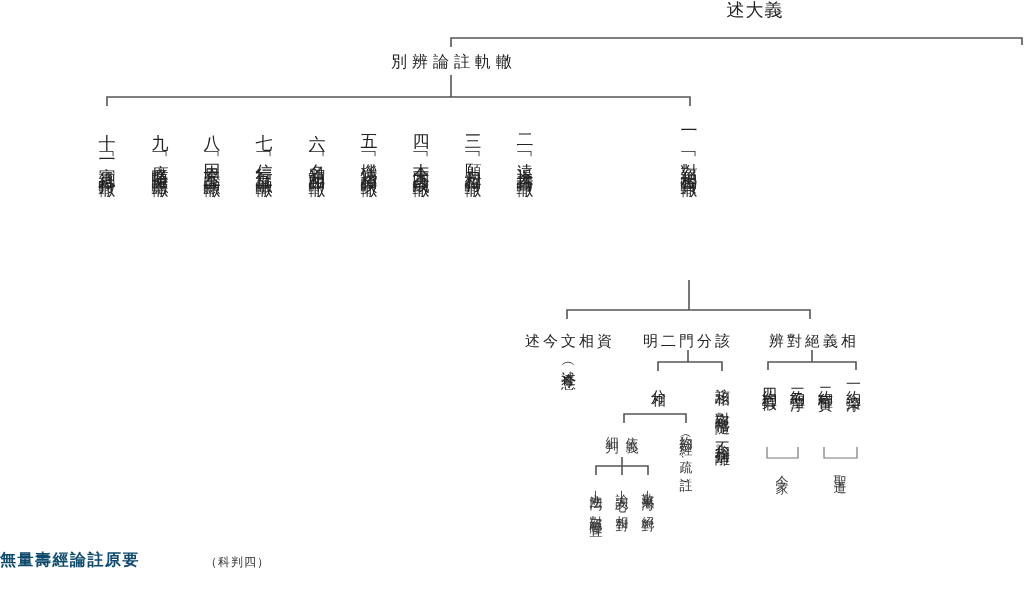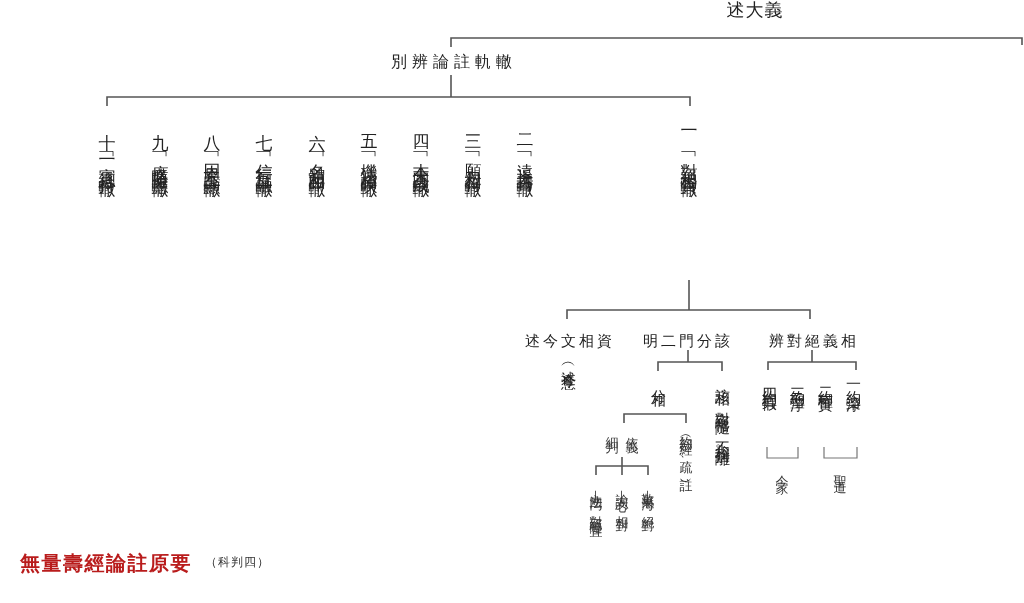--- a/index.html
+++ b/index.html
@@ -14,21 +14,21 @@
   .h { position:absolute; white-space:nowrap; transform:translateX(-50%); line-height:1; }
   .v { position:absolute; white-space:nowrap; writing-mode:vertical-rl; text-orientation:mixed; }
   
   .num { font-size:17px; line-height:17px; top:121px; }
   .lab { font-size:17px; line-height:17px; top:146px; letter-spacing:4.2px; }
   .f15 { font-size:15px; line-height:15px; letter-spacing:3px; }
   .f13 { font-size:13px; line-height:13px; color:#333; }
   .root { font-size:18px; top:1px; letter-spacing:1px; }
   .lvl1 { font-size:16px; top:54px; letter-spacing:5px;text-align:center; }
   .lvl2 { font-size:15px; top:334px; letter-spacing:3px; }
-  .doc-title { position:absolute; left:0; top:550px; font-family:"DejaVu Sans","Liberation Sans",sans-serif; font-size:20px; font-weight:700; letter-spacing:1.5px; color:#b91c1c; white-space:nowrap;margin-left:20px; }
+  .doc-title { position:absolute; left:0; top:550px; font-family:"DejaVu Sans","Liberation Sans",sans-serif; font-size:16px; font-weight:700; letter-spacing:1.5px; color:#0c4a6e; white-space:nowrap; }
   .doc-sub { position:absolute; left:205px; top:554px; font-family:"DejaVu Sans","Liberation Sans",sans-serif; font-size:12px; letter-spacing:1px; color:#333; white-space:nowrap; }
 </style>
 </head>
 <body>
 
 <svg class="lines" viewBox="0 0 1024 603">
   <path d="M451,47 V38 H1022 V45"></path>
   <path d="M451,75 V97"></path>
   <path d="M107,106 V97 H690 V106"></path>
   <path d="M689,280 V310"></path>

